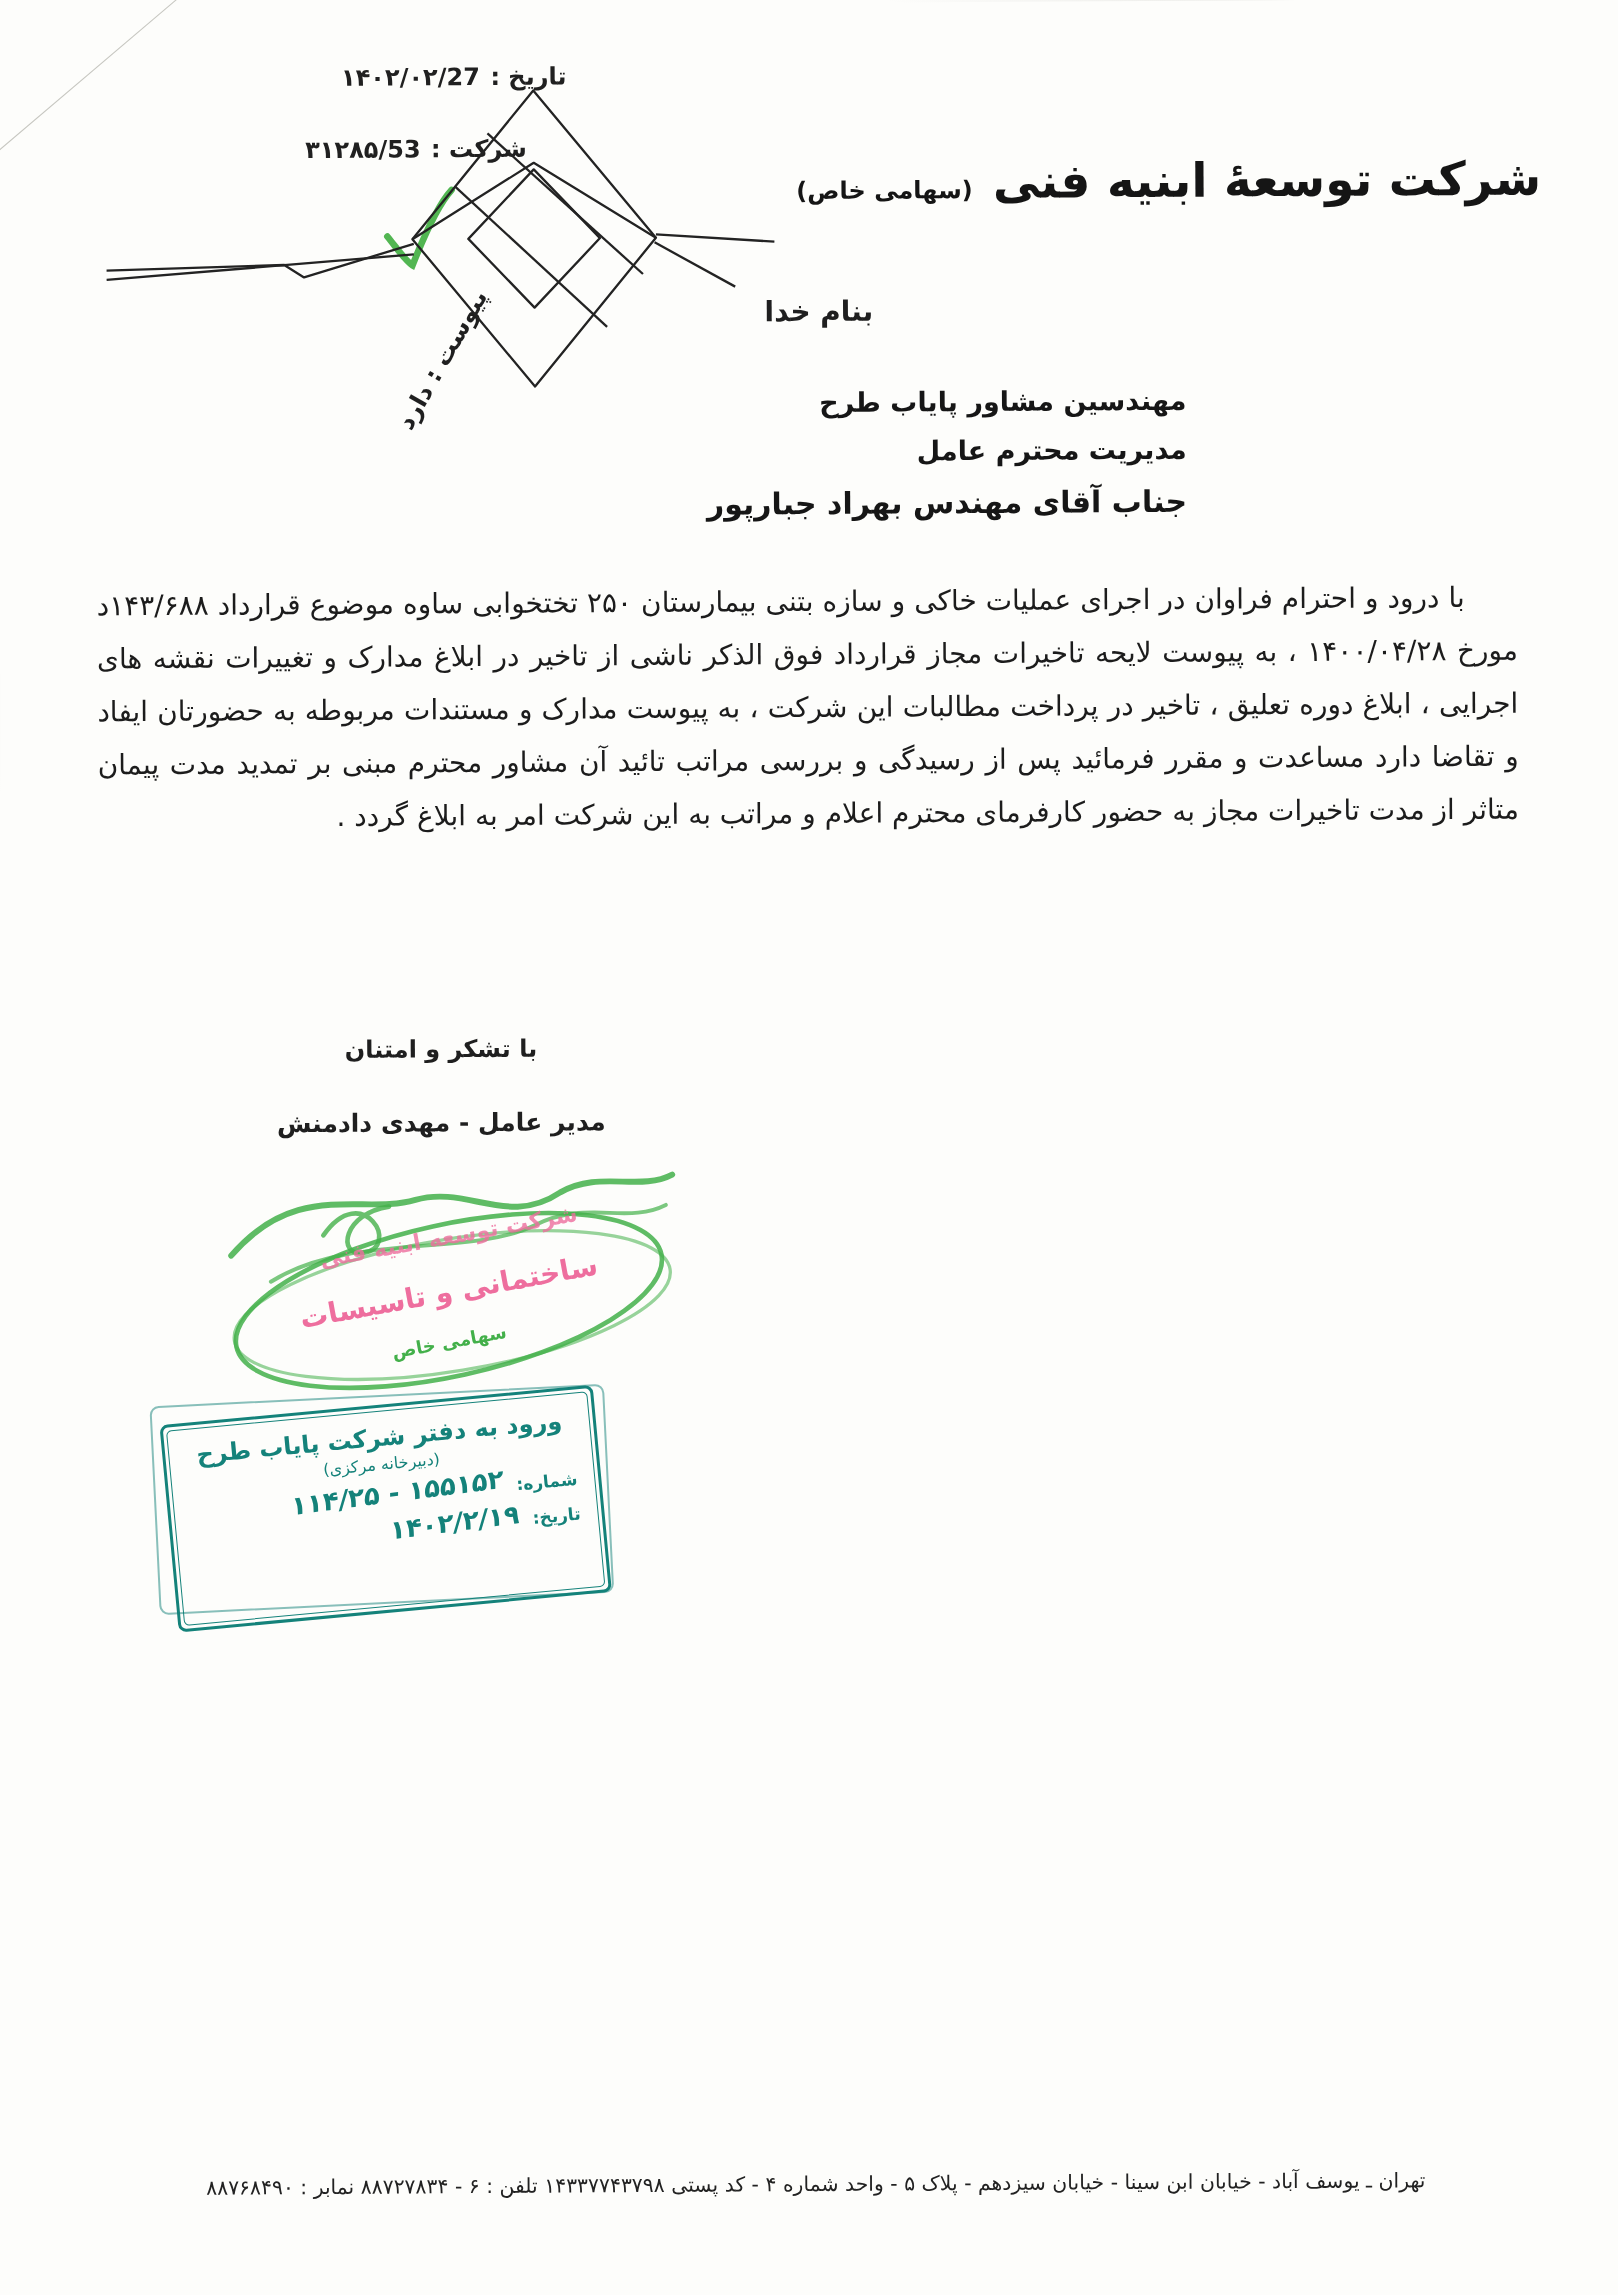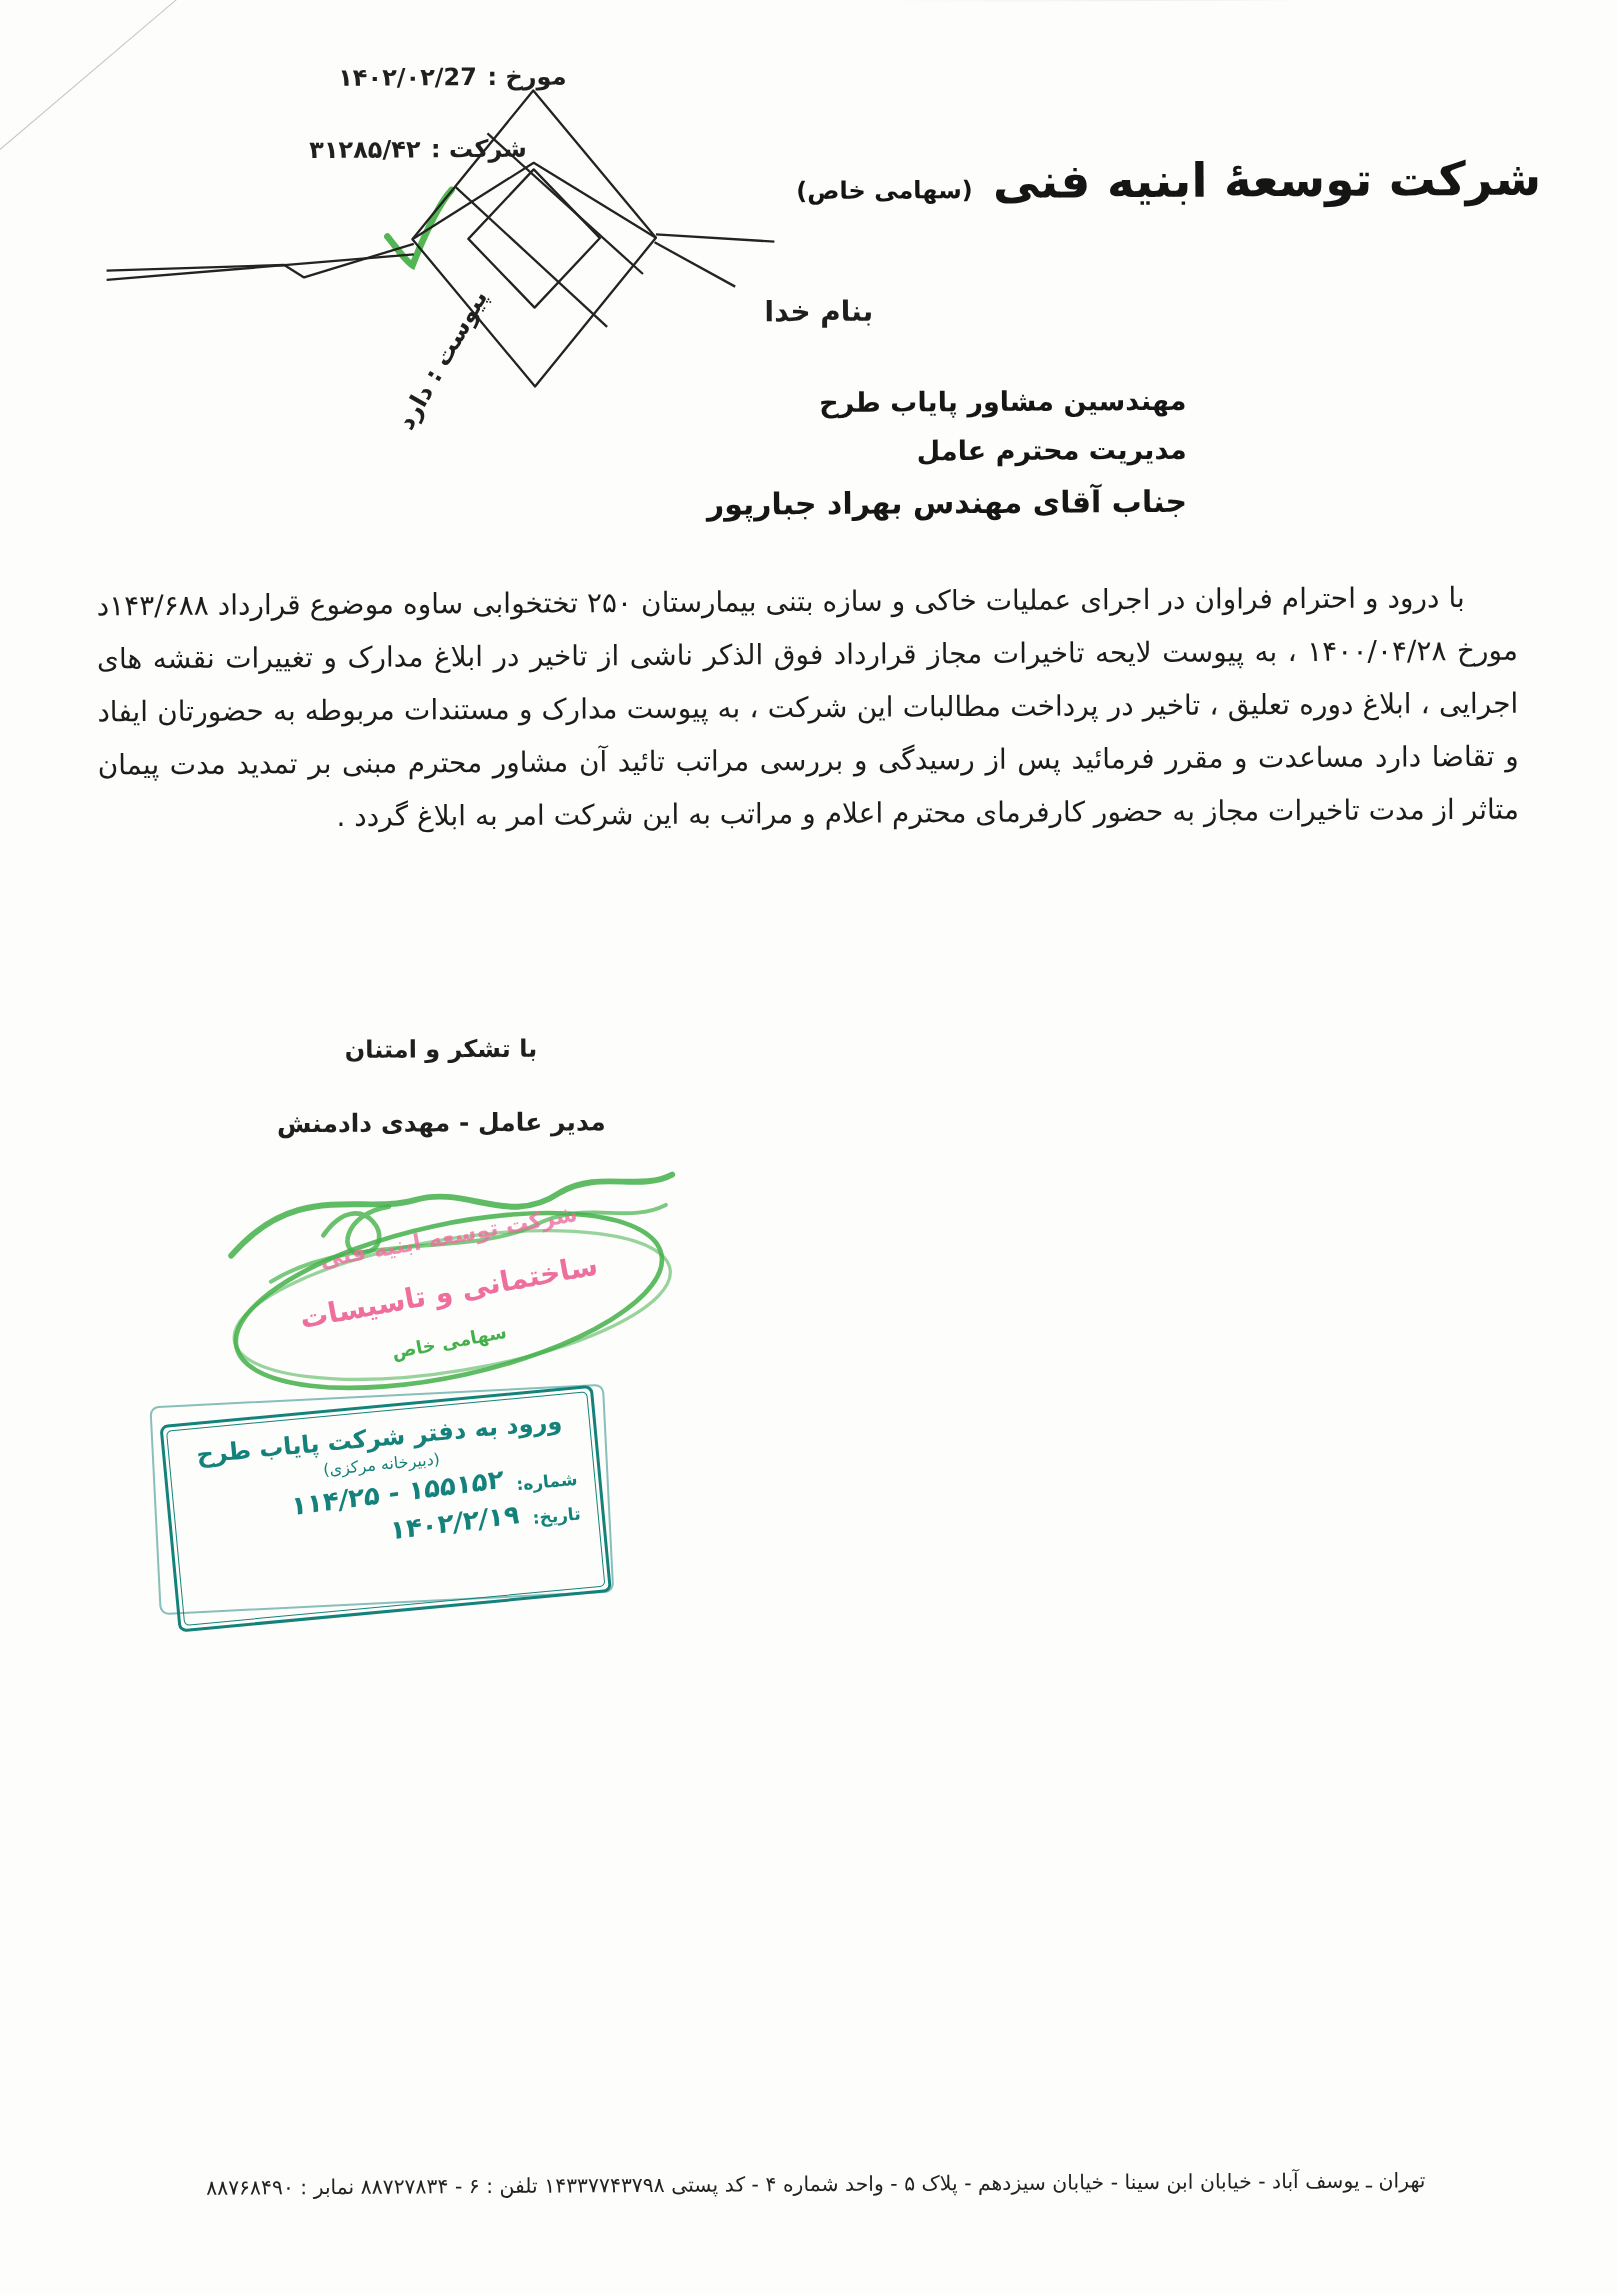--- a/index.html
+++ b/index.html
@@ -87,26 +87,26 @@
 <body>
 
 <div class="page">
   <div class="skew">
 
     <div class="fold-line"></div>
     <div class="edge-top"></div>
     <div class="edge-left"></div>
 
     <div class="meta meta-date">
-      <span>مورخ :</span>
+      <span>تاریخ :</span>
       <span>۱۴۰۲/۰۲/27</span>
     </div>
     <div class="meta meta-number">
       <span>شرکت :</span>
-      <span>۳۱۲۸۵/۴۲</span>
+      <span>۳۱۲۸۵/53</span>
     </div>
     <div class="attachment">پیوست : دارد</div>
 
     <svg class="check" viewBox="0 0 120 145">
       <path d="M12 80 C28 100 40 118 50 124 C62 94 86 36 110 10" fill="none" stroke="#3fae3f" stroke-width="10" stroke-linecap="round" opacity="0.9"></path>
     </svg>
 
     <svg class="logo" viewBox="0 0 1060 585">
       <g fill="none" stroke="#232323" stroke-width="3.5" stroke-linejoin="round">
         <path d="M680 30 L865 255 L680 480 L495 255 Z"></path>

